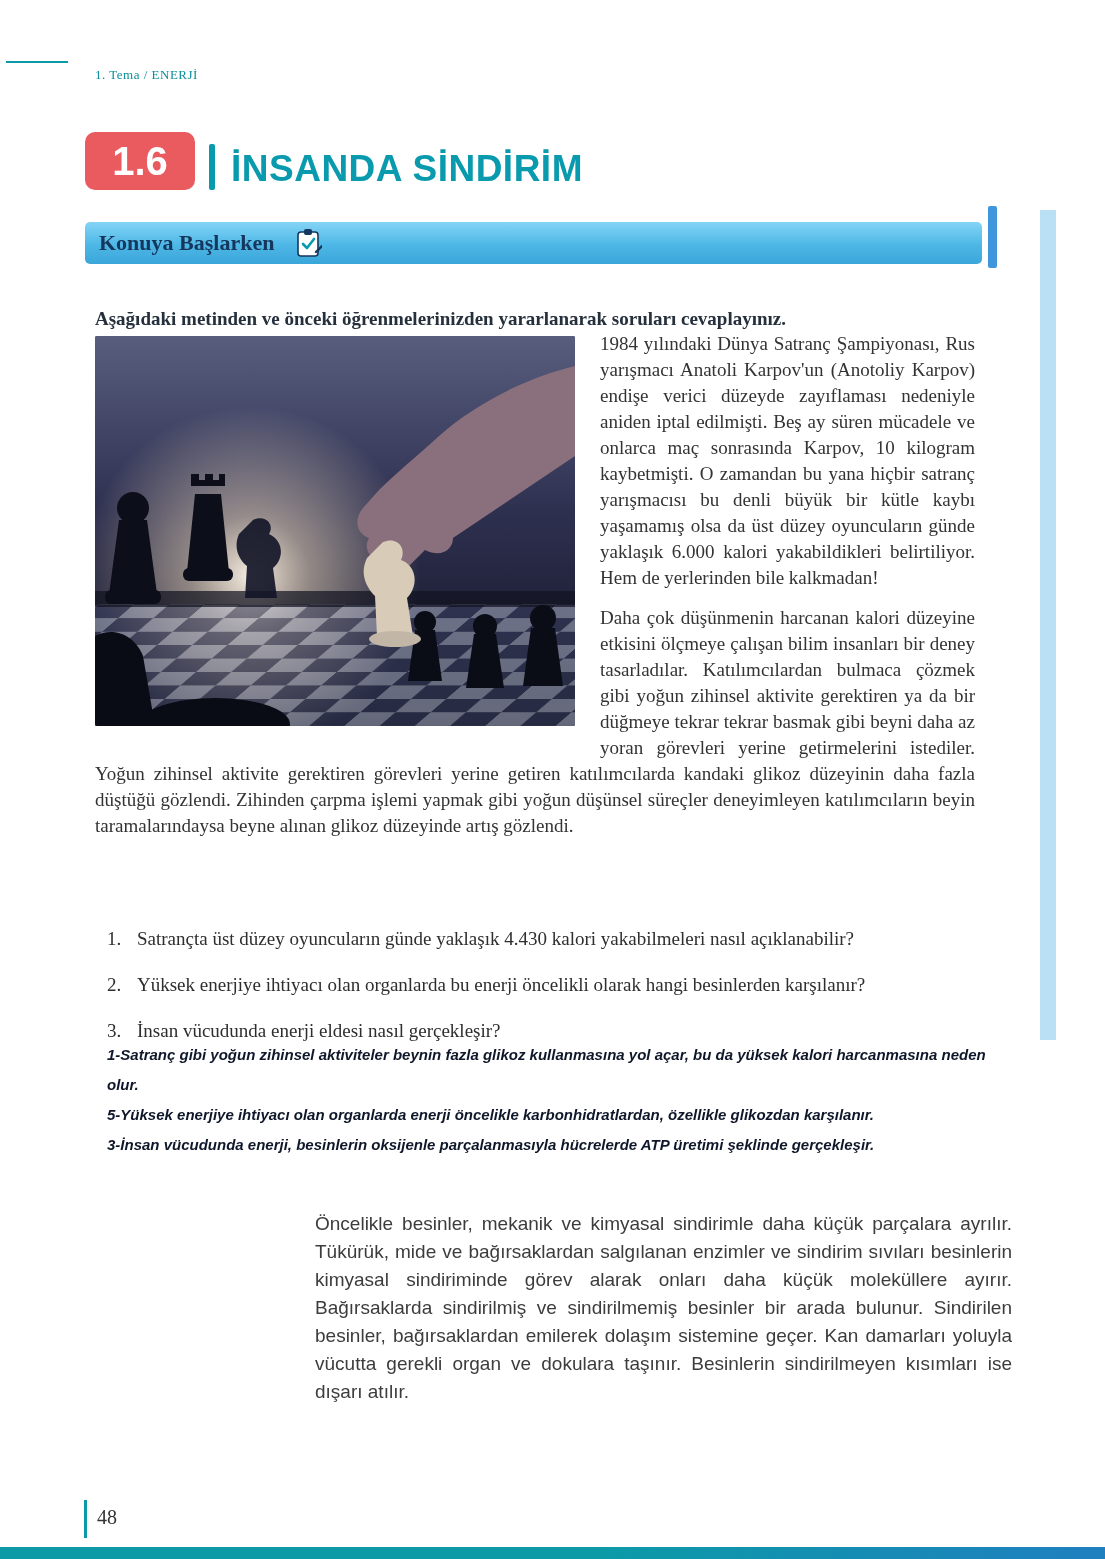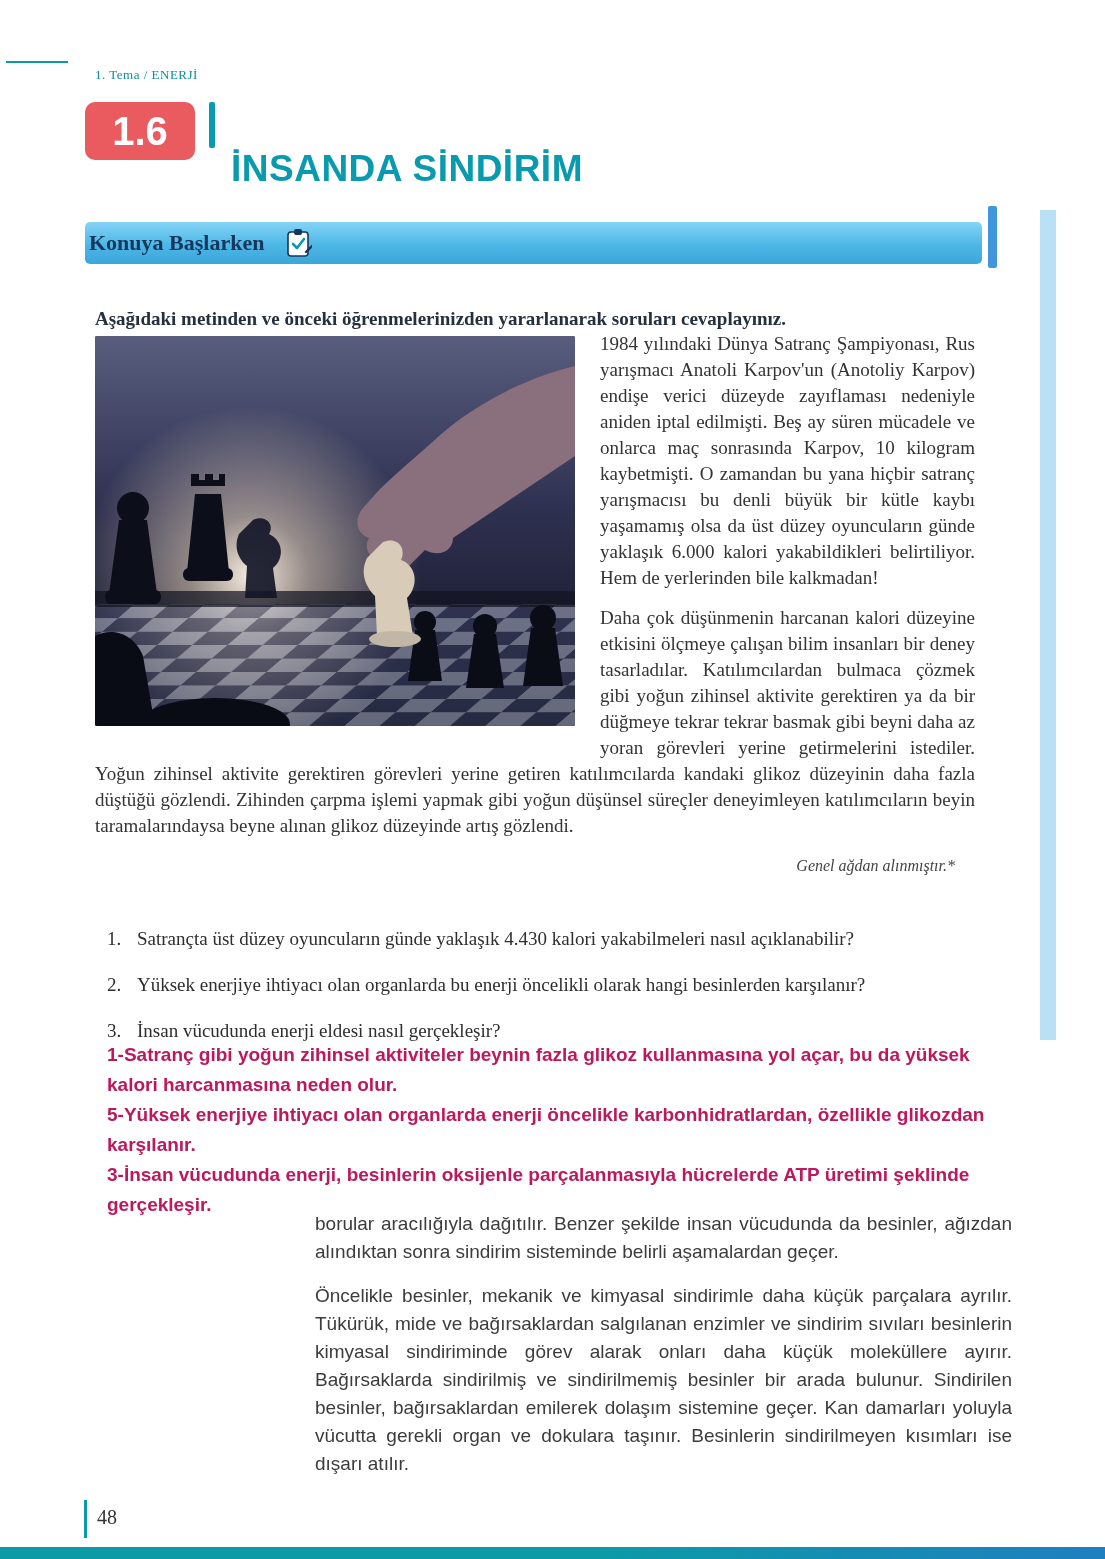--- a/index.html
+++ b/index.html
@@ -7,37 +7,37 @@
   .page {
     position:relative; width:1105px; height:1559px; background:#ffffff;
     font-family:"Liberation Serif", serif; color:#3a3a3a; overflow:hidden;
   }
 
   
   .header-rule { position:absolute; left:6px; top:61px; width:62px; height:2px; background:#0b9aa6; }
   .header-text { position:absolute; left:95px; top:46px; font-size:13px; color:#0b8f9c; letter-spacing:.5px;margin-top:21px; }
 
   
-  .title-row { position:absolute; left:85px; top:102px; display:flex; align-items:flex-start; }
+  .title-row { position:absolute; left:85px; top:102px; display:flex; align-items:flex-end; }
   .title-badge {
     width:110px; height:58px; background:#e95b5f; color:#fff;
     font-family:"Liberation Sans", sans-serif; font-weight:bold; font-size:40px;
     display:flex; align-items:center; justify-content:center; border-radius:10px;
   }
   .title-divider { width:6px; height:46px; background:#0a9aae; margin:0 16px 0 14px; border-radius:2px; }
   .title-text {
     font-family:"Liberation Sans", sans-serif; font-weight:bold; font-size:37px;
     color:#0a9aae; letter-spacing:.5px;margin-top:46px;
   }
 
   
   .banner {
     position:absolute; left:85px; top:222px; width:897px; height:42px;
     background:linear-gradient(180deg,#84d4f6 0%, #4db7e6 55%, #3aa6d9 100%);
-    border-radius:5px; display:flex; align-items:center; padding-left:4px;
+    border-radius:5px; display:flex; align-items:center; padding-left:14px;
   }
   .banner-label { font-size:22px; font-weight:bold; color:#15375e; }
   .banner-icon { margin-left:22px; display:flex; align-items:center; }
   .banner-accent { position:absolute; left:988px; top:206px; width:9px; height:62px; background:#3f96dd; border-radius:2px; }
   .side-strip { position:absolute; left:1040px; top:210px; width:16px; height:830px; background:#b9e0f4; }
 
   
   .intro { position:absolute; left:95px; top:284px; width:900px; font-size:19px; font-weight:bold; color:#25303c;margin-top:24px; }
 
   
@@ -51,22 +51,22 @@
 
   
   .questions { position:absolute; left:107px; top:926px; width:910px; font-size:19px; color:#2e2e2e; }
   .q { display:flex; margin-bottom:20px; line-height:26px; }
   .q-num { width:30px; flex:0 0 30px; }
   .q-text { flex:1; }
 
   
   .answers {
     position:absolute; left:107px; top:1040px; width:908px;
-    font-family:"Liberation Sans", sans-serif; font-weight:bold; font-size:19px;
-    line-height:30px; color:#be185d;
+    font-family:"Liberation Sans", sans-serif; font-weight:bold; font-size:15px;
+    line-height:30px; color:#0f172a;font-style:italic;
   }
   .answers p { margin:0; }
 
   
   .bottom-text {
     position:absolute; left:315px; top:1210px; width:697px;
     font-family:"Liberation Sans", sans-serif; font-size:19px; line-height:28px;
     text-align:justify; color:#3c3c3c;
   }
   .bottom-text p { margin-bottom:16px; }
@@ -152,21 +152,20 @@
         </g>
         <path d="M480 30 C430 42 380 68 344 100 C322 120 300 138 284 154 L268 172 C258 184 262 198 274 202 C268 212 274 224 288 224 C290 234 302 240 312 232 L330 214 C346 222 358 214 358 202 L480 120 Z" fill="#8a6f7d"></path>
         <path d="M282 300 L318 300 L312 262 C324 250 322 230 306 224 C312 212 302 200 288 206 L272 222 C264 238 272 252 280 260 Z" fill="#d8cbb8"></path>
         <ellipse cx="300" cy="303" rx="26" ry="8" fill="#c2b7a6"></ellipse>
         <path d="M0 390 L0 300 C20 290 40 300 48 320 L60 390 Z" fill="#0a0c15"></path>
         <ellipse cx="120" cy="388" rx="75" ry="26" fill="#0a0c15"></ellipse>
       </svg>
     </div>
     <p>1984 yılındaki Dünya Satranç Şampiyonası, Rus yarışmacı Anatoli Karpov'un (Anotoliy Karpov) endişe verici düzeyde zayıflaması nedeniyle aniden iptal edilmişti. Beş ay süren mücadele ve onlarca maç sonrasında Karpov, 10 kilogram kaybetmişti. O zamandan bu yana hiçbir satranç yarışmacısı bu denli büyük bir kütle kaybı yaşamamış olsa da üst düzey oyuncuların günde yaklaşık 6.000 kalori yakabildikleri belirtiliyor. Hem de yerlerinden bile kalkmadan!</p>
     <p>Daha çok düşünmenin harcanan kalori düzeyine etkisini ölçmeye çalışan bilim insanları bir deney tasarladılar. Katılımcılardan bulmaca çözmek gibi yoğun zihinsel aktivite gerektiren ya da bir düğmeye tekrar tekrar basmak gibi beyni daha az yoran görevleri yerine getirmelerini istediler. Yoğun zihinsel aktivite gerektiren görevleri yerine getiren katılımcılarda kandaki glikoz düzeyinin daha fazla düştüğü gözlendi. Zihinden çarpma işlemi yapmak gibi yoğun düşünsel süreçler deneyimleyen katılımcıların beyin taramalarındaysa beyne alınan glikoz düzeyinde artış gözlendi.</p>
-    <div class="attribution">Genel ağdan alınmıştır.*</div>
   </div>
 
   <div class="questions">
     <div class="q">
       <span class="q-num">1.</span>
       <span class="q-text">Satrançta üst düzey oyuncuların günde yaklaşık 4.430 kalori yakabilmeleri nasıl açıklanabilir?</span>
     </div>
     <div class="q">
       <span class="q-num">2.</span>
       <span class="q-text">Yüksek enerjiye ihtiyacı olan organlarda bu enerji öncelikli olarak hangi besinlerden karşılanır?</span>
@@ -177,21 +176,20 @@
     </div>
   </div>
 
   <div class="answers">
     <p>1-Satranç gibi yoğun zihinsel aktiviteler beynin fazla glikoz kullanmasına yol açar, bu da yüksek kalori harcanmasına neden olur.</p>
     <p>5-Yüksek enerjiye ihtiyacı olan organlarda enerji öncelikle karbonhidratlardan, özellikle glikozdan karşılanır.</p>
     <p>3-İnsan vücudunda enerji, besinlerin oksijenle parçalanmasıyla hücrelerde ATP üretimi şeklinde gerçekleşir.</p>
   </div>
 
   <div class="bottom-text">
-    <p>borular aracılığıyla dağıtılır. Benzer şekilde insan vücudunda da besinler, ağızdan alındıktan sonra sindirim sisteminde belirli aşamalardan geçer.</p>
     <p>Öncelikle besinler, mekanik ve kimyasal sindirimle daha küçük parçalara ayrılır. Tükürük, mide ve bağırsaklardan salgılanan enzimler ve sindirim sıvıları besinlerin kimyasal sindiriminde görev alarak onları daha küçük moleküllere ayırır. Bağırsaklarda sindirilmiş ve sindirilmemiş besinler bir arada bulunur. Sindirilen besinler, bağırsaklardan emilerek dolaşım sistemine geçer. Kan damarları yoluyla vücutta gerekli organ ve dokulara taşınır. Besinlerin sindirilmeyen kısımları ise dışarı atılır.</p>
   </div>
 
   <div class="pagenum-rule"></div>
   <div class="pagenum">48</div>
   <div class="bottom-bar"></div>
 
 </div>
 
 </body></html>

